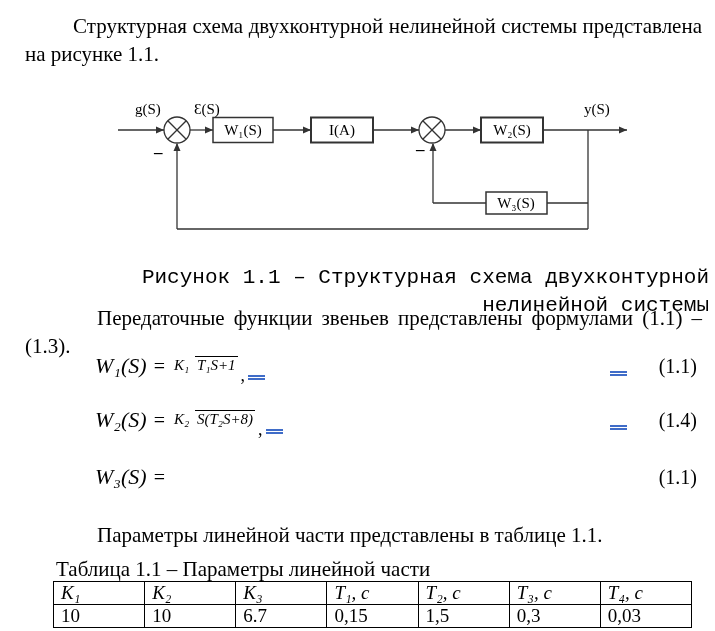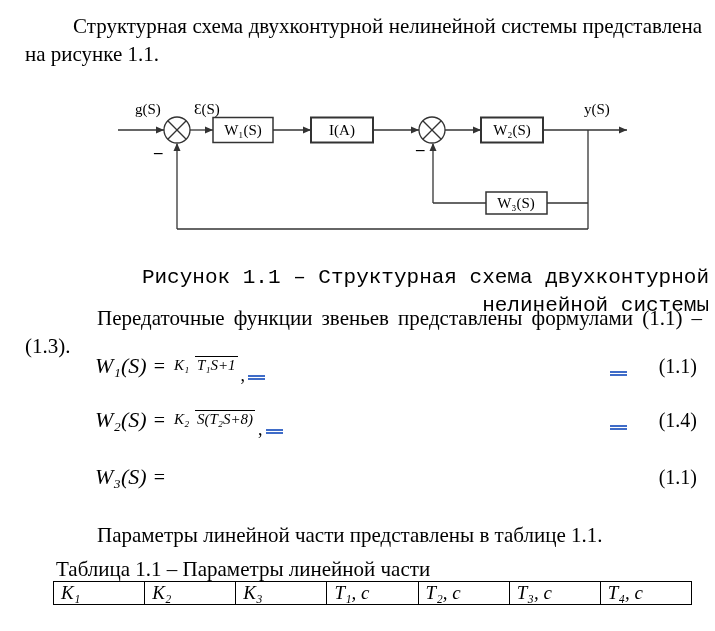--- a/index.html
+++ b/index.html
@@ -143,16 +143,25 @@
     <tbody>
       <tr class="hdr">
         <td><span class="sym">K₁</span></td>
         <td><span class="sym">K₂</span></td>
         <td><span class="sym">K₃</span></td>
         <td><span class="sym">T₁, с</span></td>
         <td><span class="sym">T₂, с</span></td>
         <td><span class="sym">T₃, с</span></td>
         <td><span class="sym">T₄, с</span></td>
       </tr>
+      <tr>
+        <td>10</td>
+        <td>10</td>
+        <td>6.7</td>
+        <td>0,15</td>
+        <td>1,5</td>
+        <td>0,3</td>
+        <td>0,03</td>
+      </tr>
     </tbody>
   </table>
 
 </div>
 
 </body></html>

